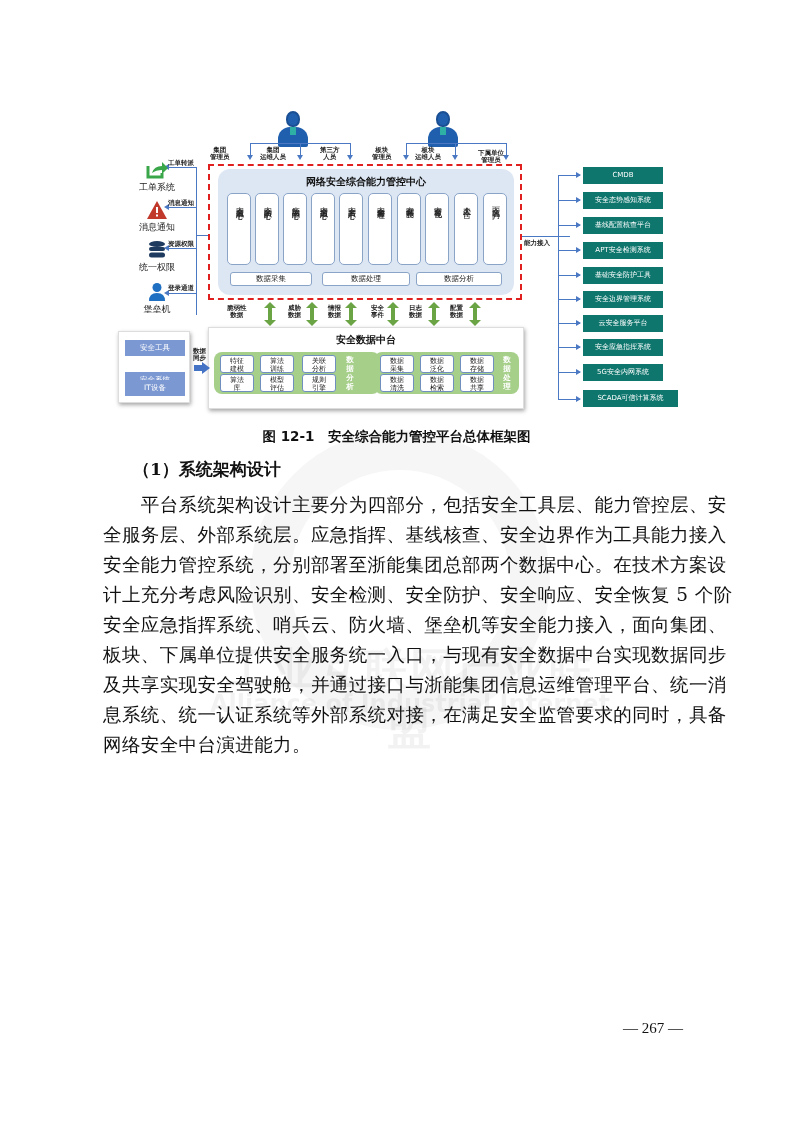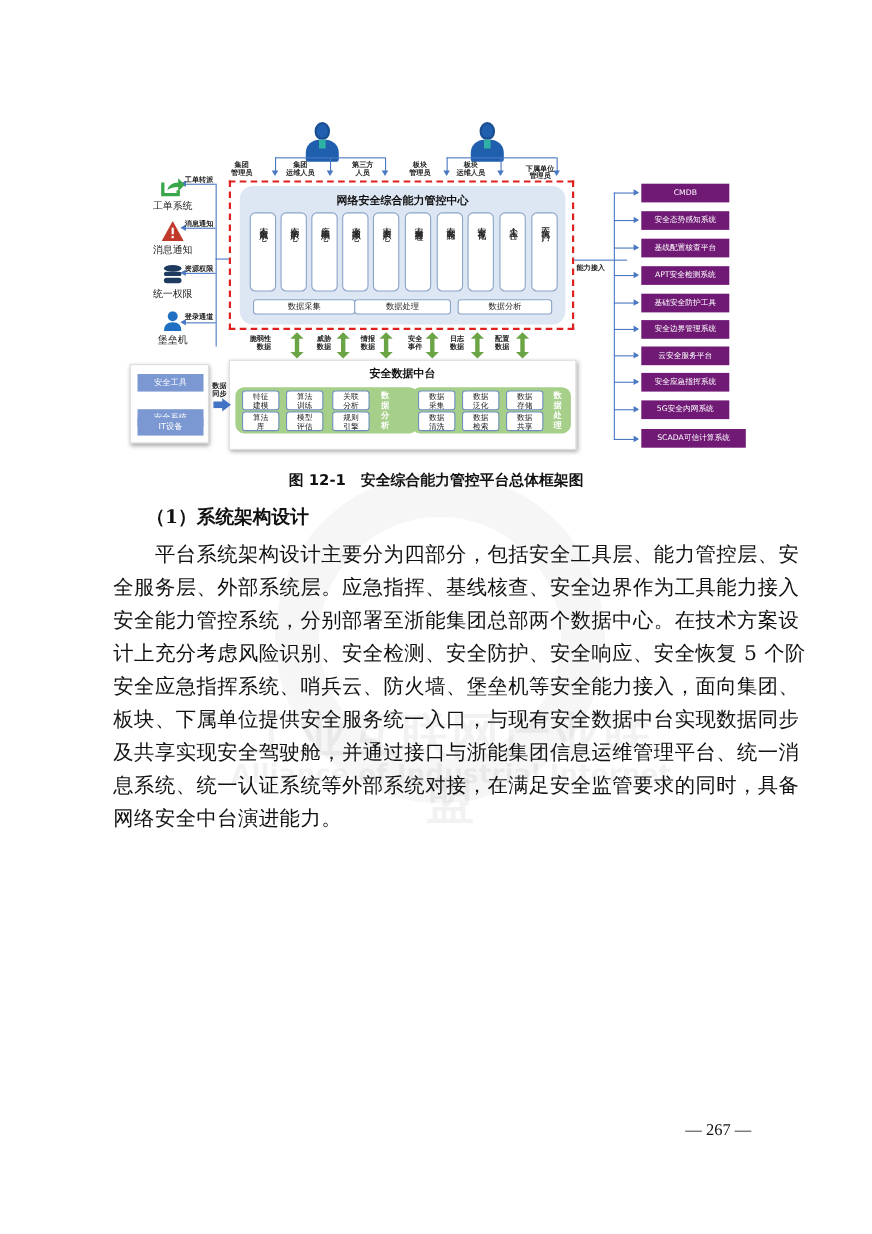--- a/index.html
+++ b/index.html
@@ -36,35 +36,35 @@
   .bar-box { position: absolute; top: 103px; height: 14px; background: #fff; border: 1px solid #8aa4c8; border-radius: 3px; font-size: 7.5px; text-align: center; line-height: 12px; color: #222; }
 
   .left-sys { position: absolute; left: 22px; width: 50px; text-align: center; font-size: 9px; color: #222; }
   .left-sys .ico { display: block; margin: 0 auto 2px; }
   .side-label { position: absolute; font-size: 6.5px; font-weight: bold; color: #222; }
 
   .green-arrow { position: absolute; width: 8px; height: 24px; }
   .green-arrow .shaft { position: absolute; left: 2px; top: 5px; width: 4px; height: 14px; background: #6aa444; }
   .green-arrow .up { position: absolute; left: -2px; top: 0; border-left: 6px solid transparent; border-right: 6px solid transparent; border-bottom: 6px solid #6aa444; }
   .green-arrow .dn { position: absolute; left: -2px; bottom: 0; border-left: 6px solid transparent; border-right: 6px solid transparent; border-top: 6px solid #6aa444; }
-  .flow-label { position: absolute; font-size: 6.5px; font-weight: bold; line-height: 7px; color: #222; text-align: right; }
+  .flow-label { position: absolute; font-size: 6.5px; font-weight: bold; line-height: 7px; color: #222; text-align: center; }
 
   .data-platform { position: absolute; left: 98px; top: 222px; width: 316px; height: 82px; background: #fff; box-shadow: 1px 2px 4px rgba(0,0,0,0.35); border: 1px solid #ddd; }
   .dp-title { position: absolute; left: 0; top: 5px; width: 100%; text-align: center; font-size: 10px; font-weight: bold; color: #111; }
   .green-group { position: absolute; top: 24px; height: 42px; background: #a6cf8a; border-radius: 8px; }
   .mini { position: absolute; width: 34px; height: 18px; background: #fff; border: 1px solid #6f8fbf; border-radius: 3px; font-size: 7px; line-height: 8px; text-align: center; color: #222; padding-top: 1px; }
   .group-tag { position: absolute; width: 10px; font-size: 7.5px; line-height: 9px; color: #fff; font-weight: bold; text-align: center; }
 
   .tools-box { position: absolute; left: 8px; top: 226px; width: 72px; height: 72px; background: #fff; box-shadow: 1px 2px 4px rgba(0,0,0,0.35); border: 1px solid #ddd; }
   .tool-item { position: absolute; left: 6px; width: 60px; height: 16px; background: #7c98d2; color: #fff; font-size: 7.5px; line-height: 16px; text-align: center; }
   .blue-arrow { position: absolute; left: 84px; top: 258px; width: 16px; height: 10px; }
   .blue-arrow .shaft { position: absolute; left: 0; top: 2px; width: 9px; height: 6px; background: #4472c4; }
   .blue-arrow .head { position: absolute; left: 8px; top: -1px; border-top: 6px solid transparent; border-bottom: 6px solid transparent; border-left: 8px solid #4472c4; }
 
-  .ext-item { position: absolute; left: 473px; width: 80px; height: 17px; background: #701a75; color: #fff; font-size: 7px; line-height: 17px; text-align: center; white-space: nowrap; }
+  .ext-item { position: absolute; left: 473px; width: 80px; height: 17px; background: #0f766e; color: #fff; font-size: 7px; line-height: 17px; text-align: center; white-space: nowrap; }
 
   
   .caption { position: absolute; left: 0; top: 428px; width: 793px; text-align: center; font-size: 13.5px; font-weight: bold; color: #111; }
   .section-title { position: absolute; left: 133px; top: 458px; font-size: 17px; font-weight: bold; font-family: "DejaVu Serif", serif; color: #111; }
   .para { position: absolute; left: 103px; top: 490px; width: 592px; font-family: "DejaVu Serif", serif; font-size: 18.5px; line-height: 30px; color: #111; text-align: justify; }
   .para .line { display: block; height: 30px; white-space: nowrap; letter-spacing: 0.4px; }
   .page-num { position: absolute; left: 623px; top: 1020px; font-family: "Liberation Serif", serif; font-size: 15px; color: #111; }
 </style>
 </head>
 <body>
@@ -115,21 +115,21 @@
     <div class="module" style="left:9px;">安全合规中心</div>
     <div class="module" style="left:37px;">安全防护中心</div>
     <div class="module" style="left:65px;">应急响应中心</div>
     <div class="module" style="left:93px;">安全通报中心</div>
     <div class="module" style="left:121px;">安全资产中心</div>
     <div class="module" style="left:150px;">安全对象管理</div>
     <div class="module" style="left:179px;">安全驾驶舱</div>
     <div class="module" style="left:207px;">安全可视化</div>
     <div class="module" style="left:236px;">个人工作台</div>
     <div class="module" style="left:265px;">安全统一门户</div>
-    <div class="bar-box" style="left:12px;  width:93px;">数据采集</div>
+    <div class="bar-box" style="left:12px;  width:82px;">数据采集</div>
     <div class="bar-box" style="left:104px; width:88px;">数据处理</div>
     <div class="bar-box" style="left:198px; width:86px;">数据分析</div>
   </div>
 
   <div class="vline" style="left:86px; top:62px; height:148px;"></div>
   <div class="hline" style="left:86px; top:130px; width:12px;"></div>
   <div class="hline" style="left:58px; top:62px; width:28px;"></div>
   <div class="hline" style="left:58px; top:102px; width:28px;"></div>
   <div class="hline" style="left:58px; top:143px; width:28px;"></div>
   <div class="hline" style="left:58px; top:188px; width:28px;"></div>

